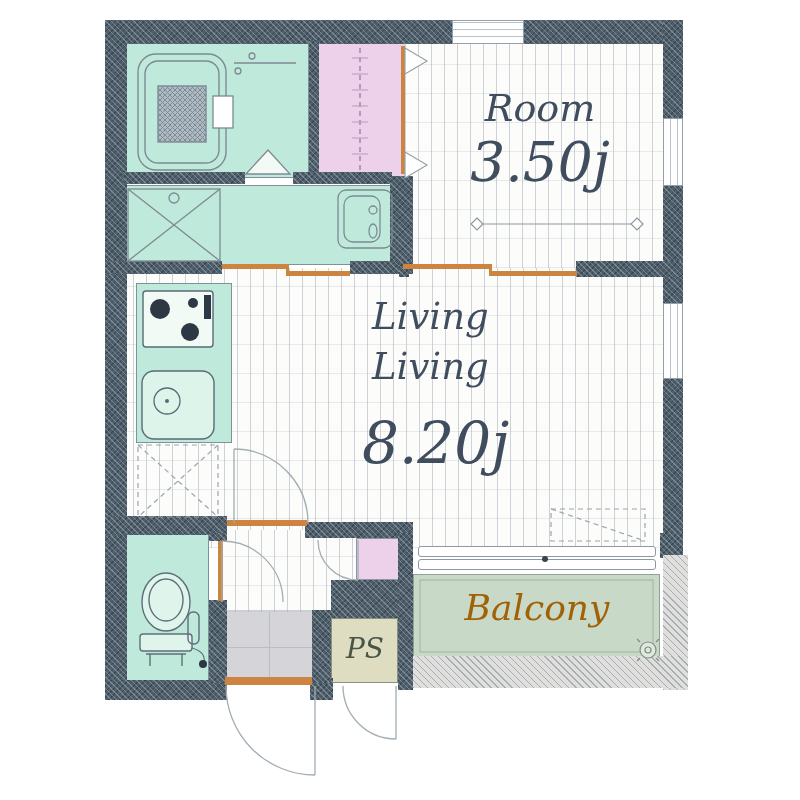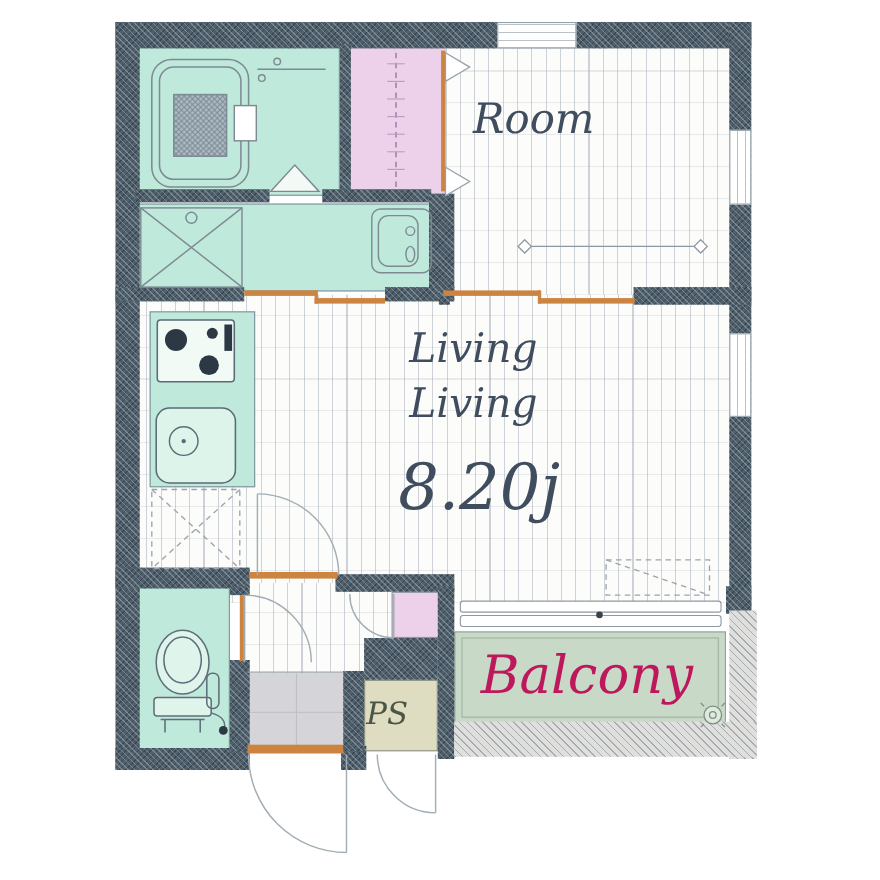--- a/index.html
+++ b/index.html
@@ -32,21 +32,21 @@
       linear-gradient(0deg,#bcbdc3 1px,transparent 1px);
     background-size:44px 36px;}
 
   .orange{position:absolute;background:#cc8440;}
   .window{position:absolute;background:#ffffff;border:1px solid #93a0a8;box-sizing:border-box;}
   .win-h{background-image:repeating-linear-gradient(0deg,transparent 0 6px,#b9c2c8 6px 7px);}
   .win-v{background-image:repeating-linear-gradient(90deg,transparent 0 6px,#b9c2c8 6px 7px);}
   .winbar{position:absolute;background:#ffffff;border:1px solid #8d99a1;border-radius:3px;box-sizing:border-box;}
 
   .label{position:absolute;color:#3f4d5e;font-style:italic;line-height:1.1;white-space:pre;}
-  .center{}
+  .center{text-align:center;}
   svg{position:absolute;left:0;top:0;}
 </style>
 </head>
 <body>
 
 <div class="canvas">
 
   <div class="floor" style="left:405px;top:40px;width:260px;height:228px;"></div>
   <div class="floor" style="left:120px;top:268px;width:545px;height:280px;"></div>
   <div class="floor" style="left:222px;top:530px;width:180px;height:85px;"></div>
@@ -226,21 +226,22 @@
         <line x1="656" y1="642" x2="659" y2="639"></line>
       <line x1="640" y1="658" x2="637" y2="661"></line>
         <line x1="656" y1="658" x2="659" y2="661"></line>
     </g>
     <g>
       <line x1="225" y1="611" x2="312" y2="611" stroke="#9aa4ac" stroke-width="1.2"></line>
     </g>
   </svg>
 
   <div class="label center" style="left:430px;top:88px;width:220px;font-size:38px;">Room</div>
+  <div class="label center" style="left:430px;top:132px;width:220px;font-size:55px;">3.50j</div>
 
   <div class="label" style="left:372px;top:292px;font-size:37px;line-height:1.35;"><span style="display:block;text-align:center;">Living</span><span style="display:block;">Living</span></div>
   <div class="label" style="left:362px;top:412px;font-size:58px;">8.20j</div>
 
-  <div class="label center" style="left:437px;top:588px;width:200px;font-size:48px;color:#be185d;">Balcony</div>
+  <div class="label center" style="left:437px;top:588px;width:200px;font-size:36px;color:#a16207;">Balcony</div>
 
   <div class="label center" style="left:333px;top:634px;width:64px;font-size:28px;color:#4a5546;">PS</div>
 
 </div>
 
 </body></html>

